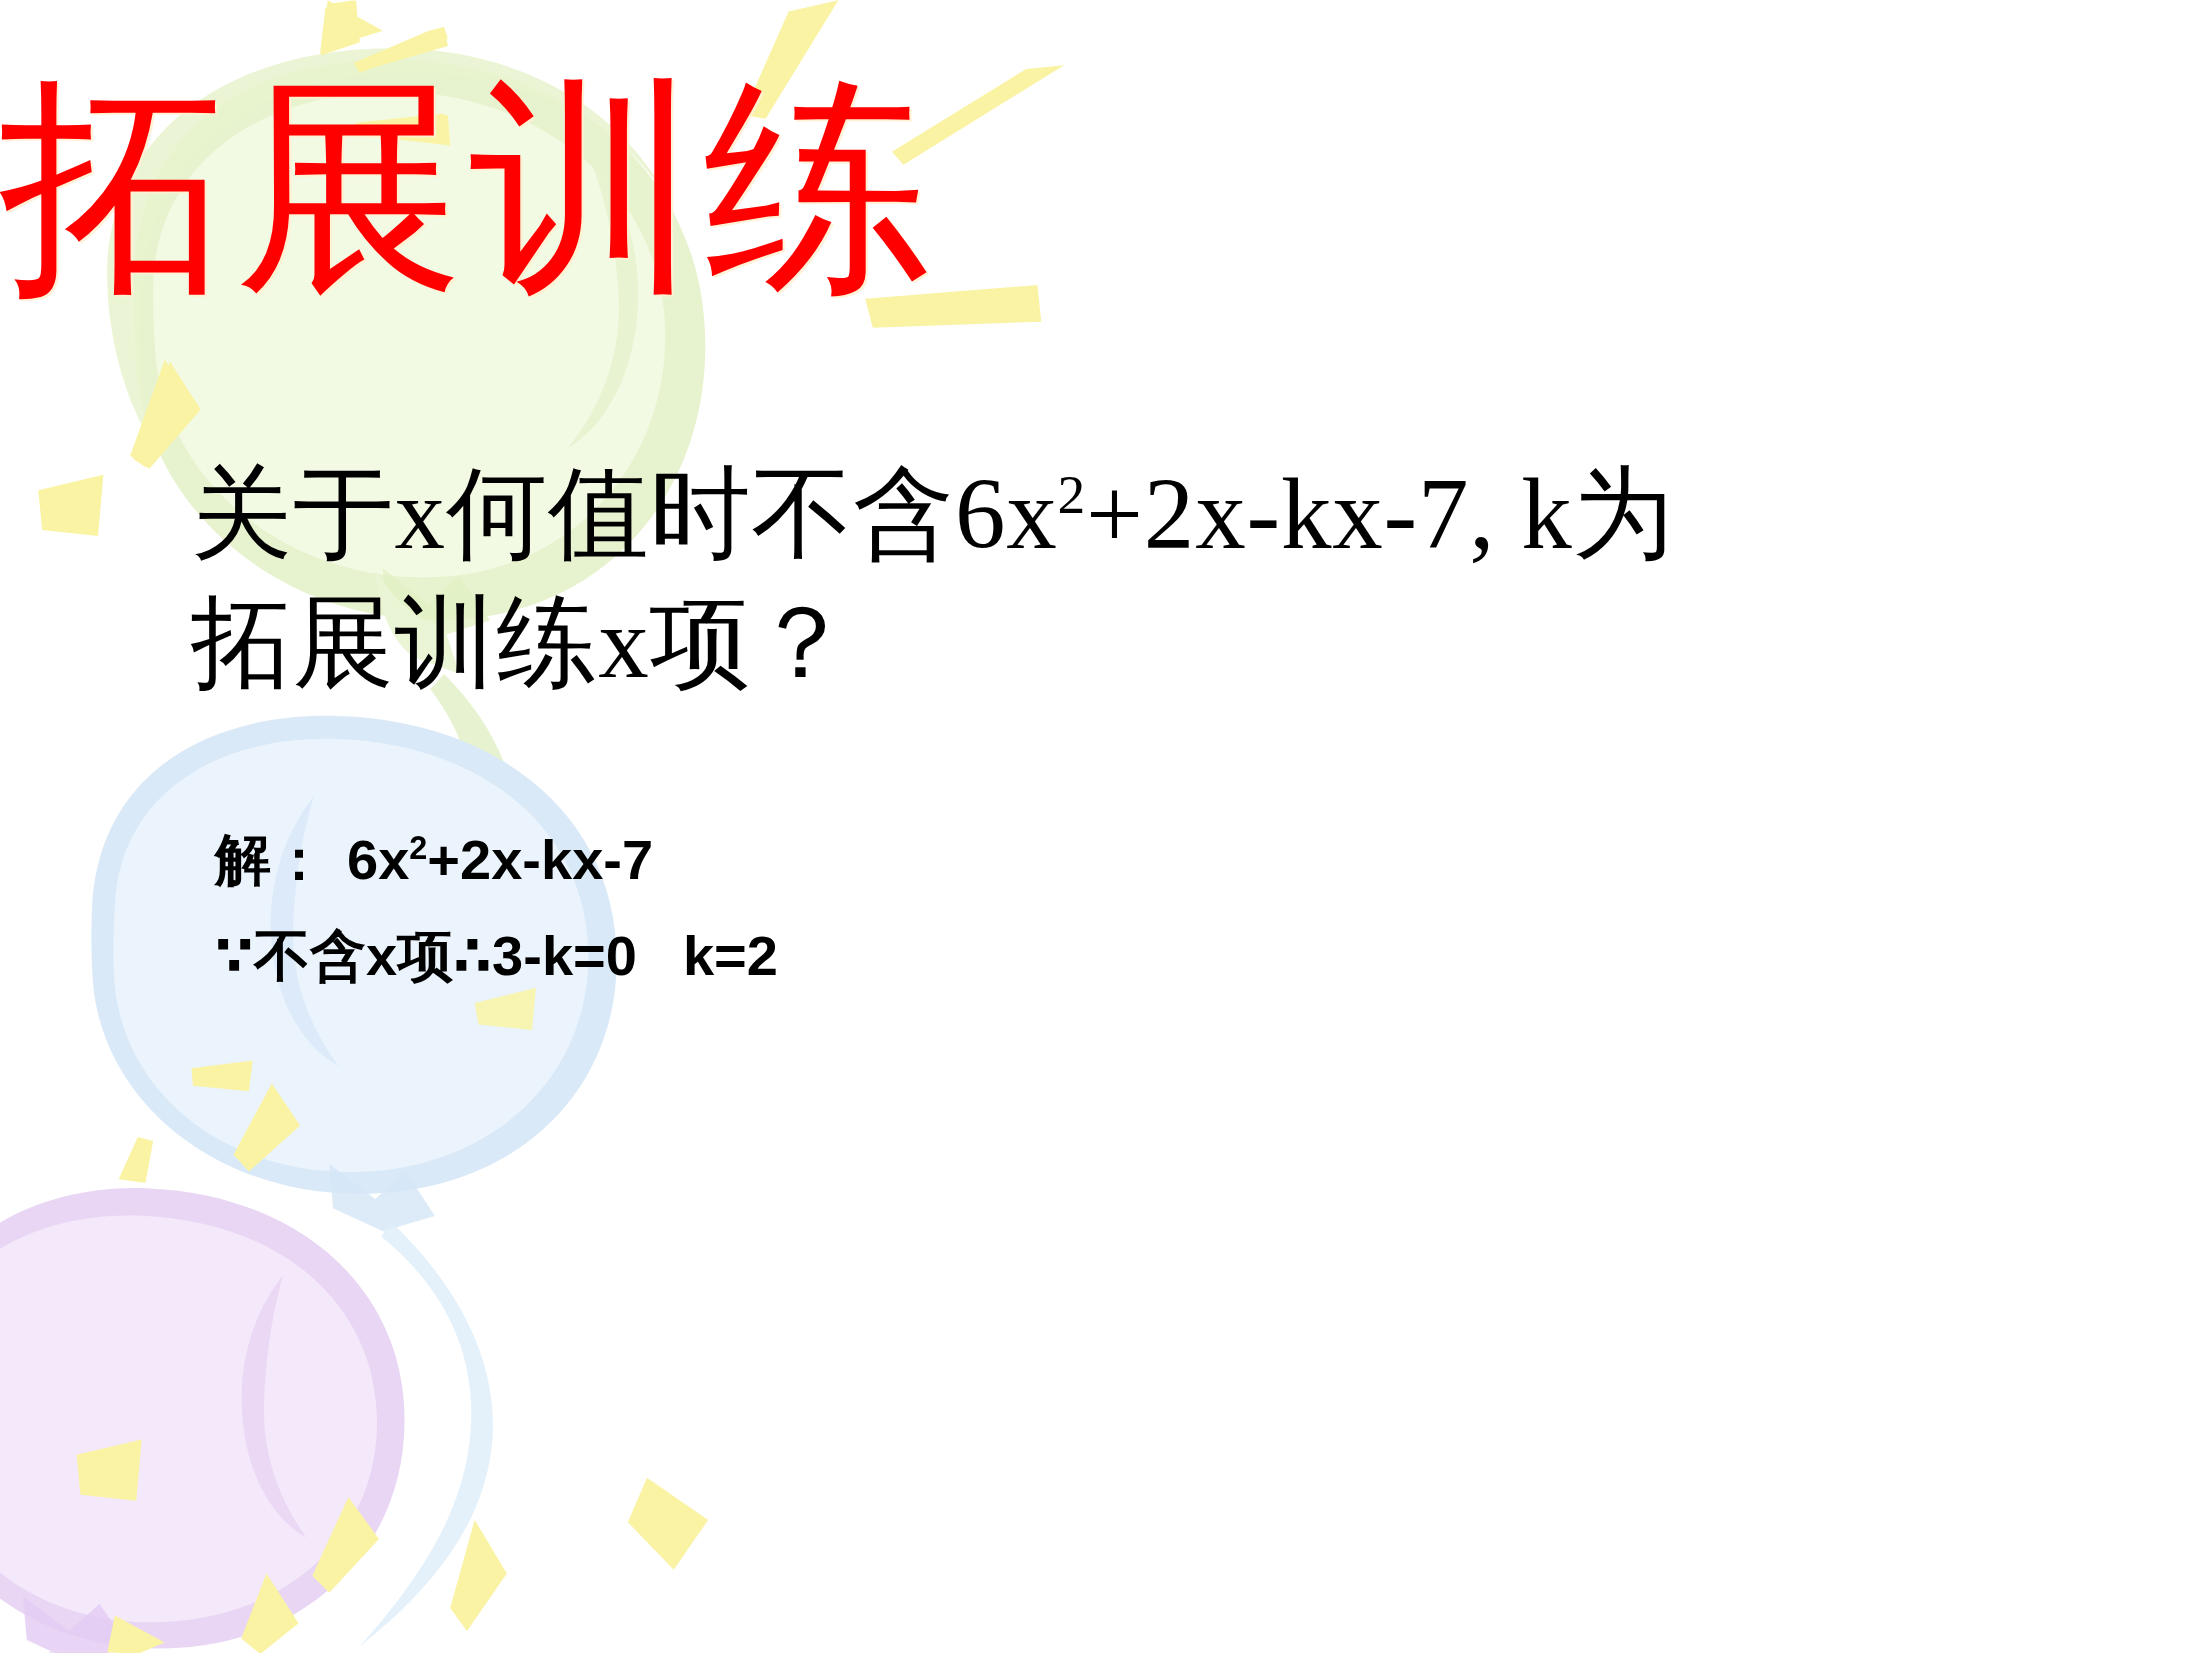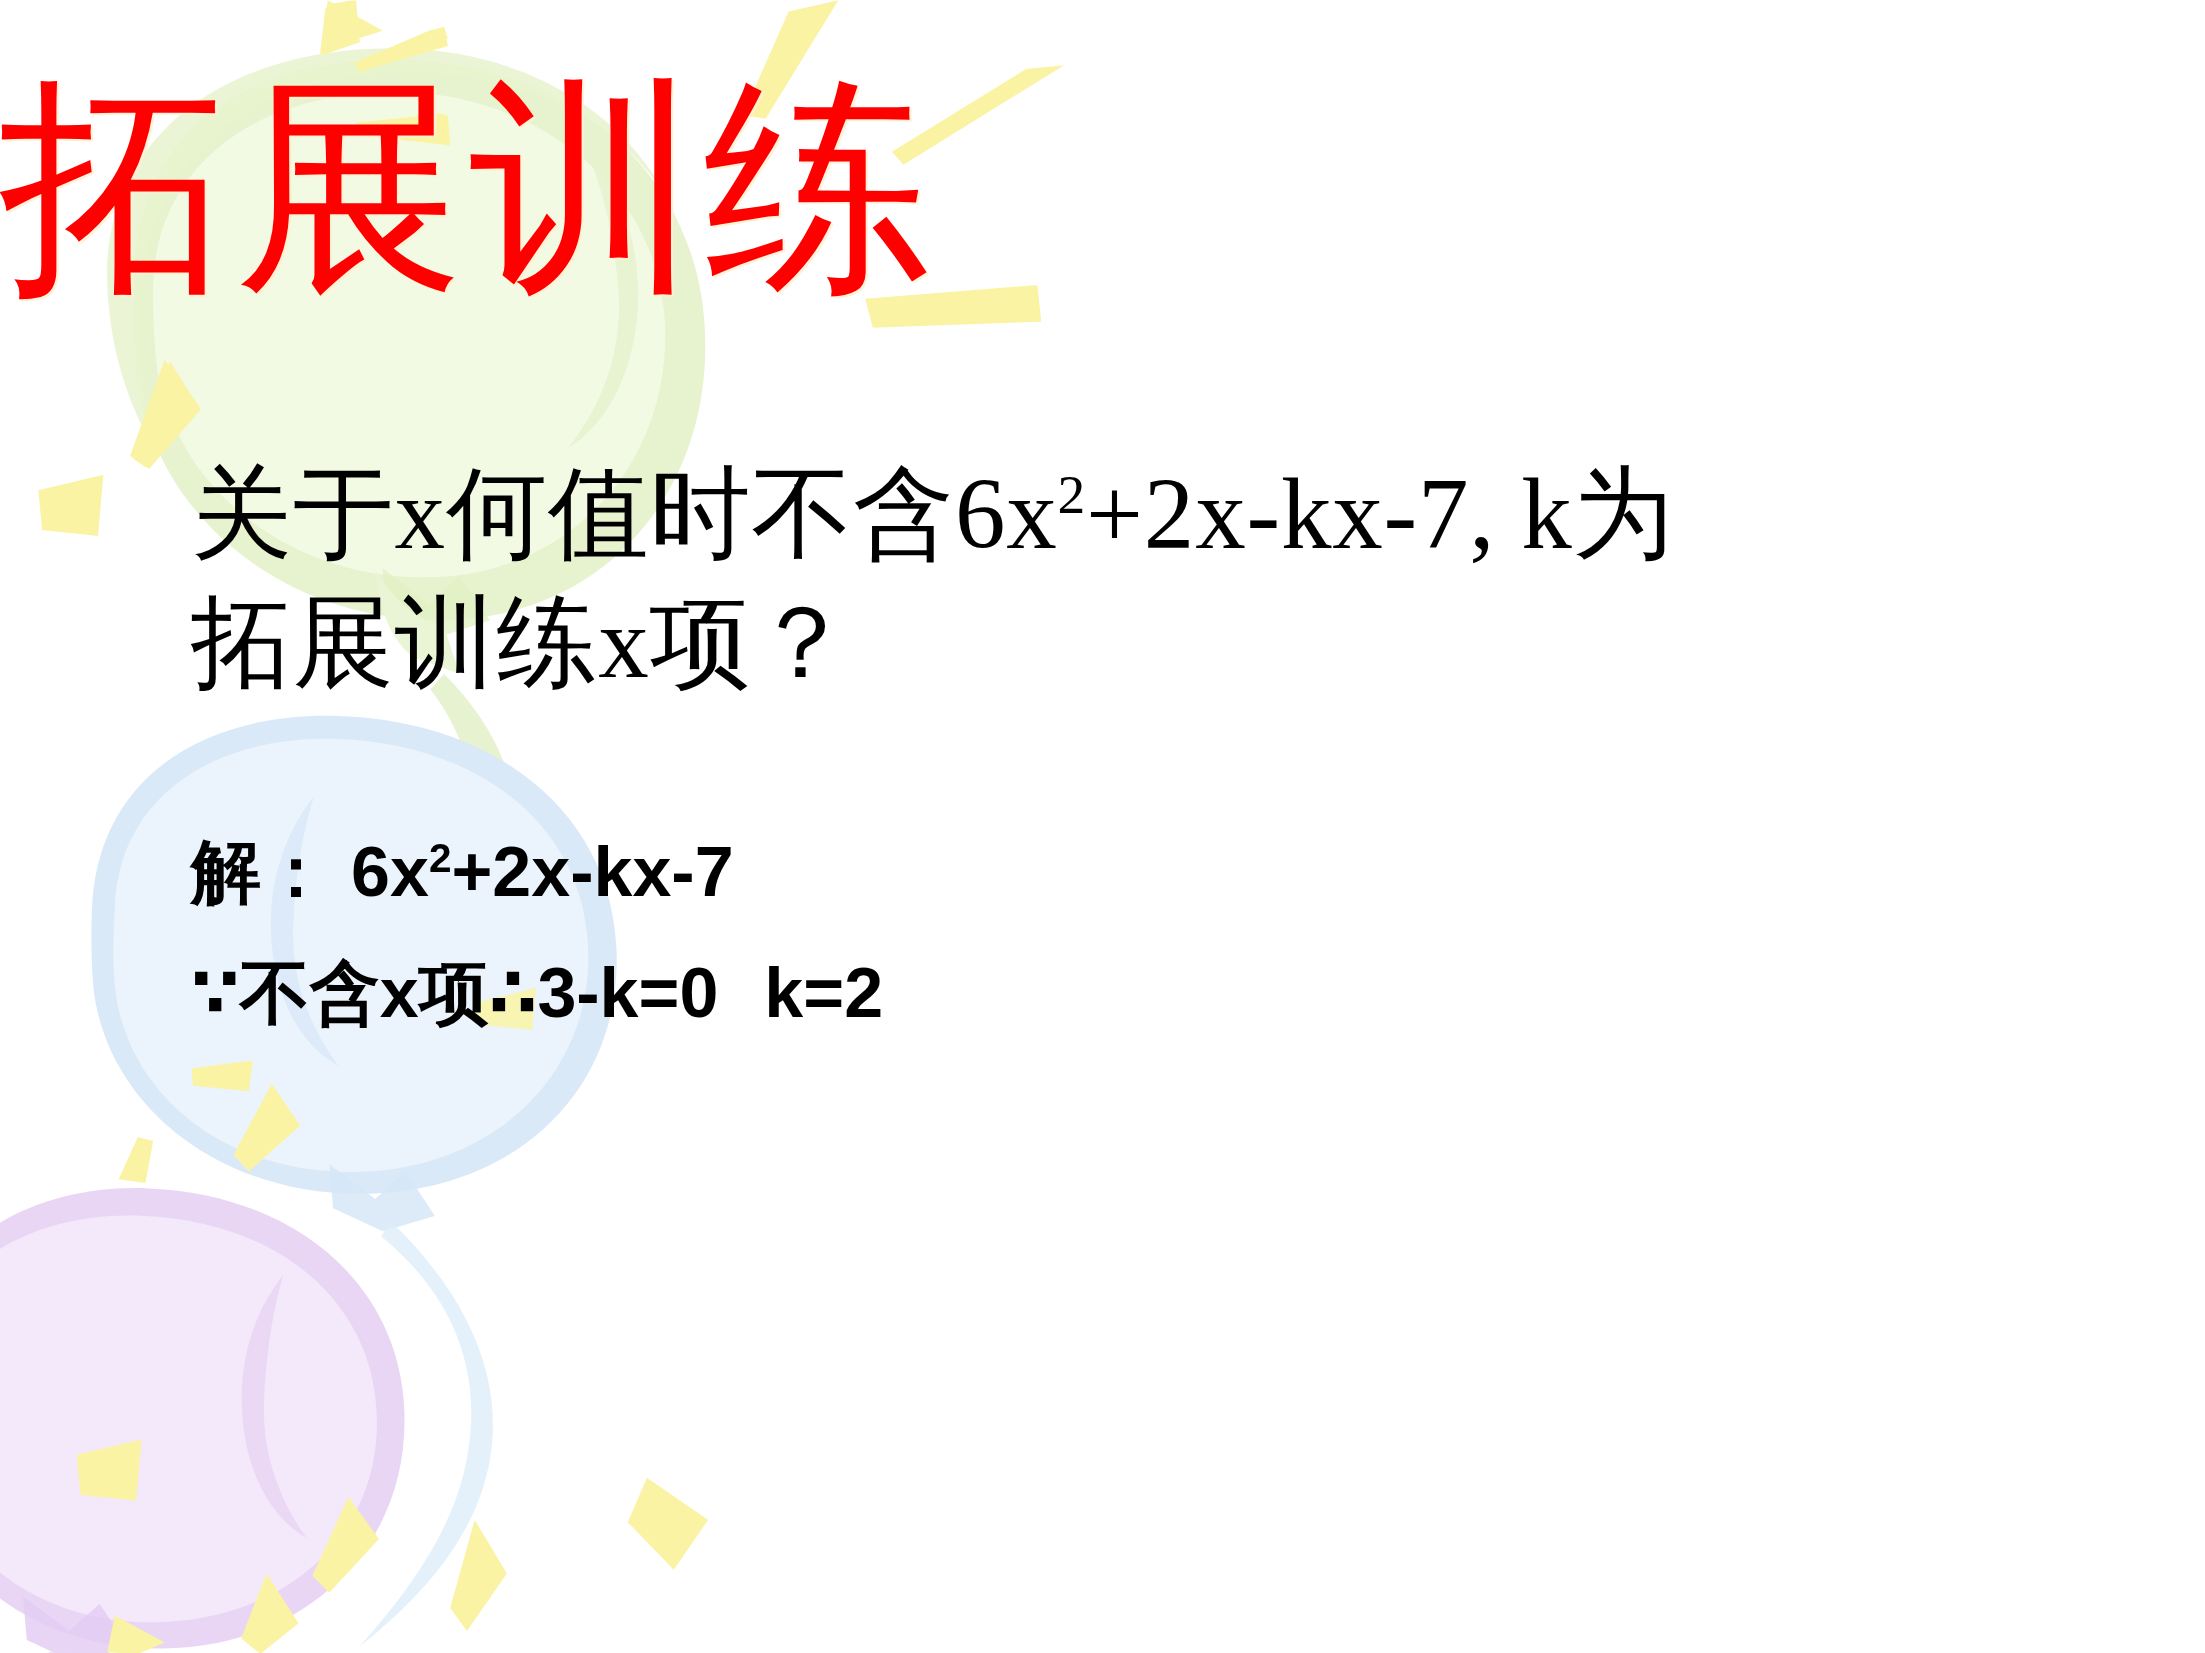--- a/index.html
+++ b/index.html
@@ -67,27 +67,27 @@
     font-size: 0.55em;
     vertical-align: super;
     line-height: 0;
   }
   .latin-serif {
     font-family: "Liberation Serif", "DejaVu Serif", serif;
   }
 
   .solution-block {
     position: absolute;
-    left: 191px;
+    left: 215px;
     top: 812px;
     width: 1838px;
     color: #000000;
     font-family: "Liberation Sans", "DejaVu Sans", sans-serif;
     font-weight: bold;
-    font-size: 70px;
+    font-size: 56px;
     line-height: 1.72;
     letter-spacing: 0px;
   }
   .solution-block .sline {
     white-space: nowrap;
   }
   .solution-block sup {
     font-size: 0.58em;
     vertical-align: super;
     line-height: 0;

